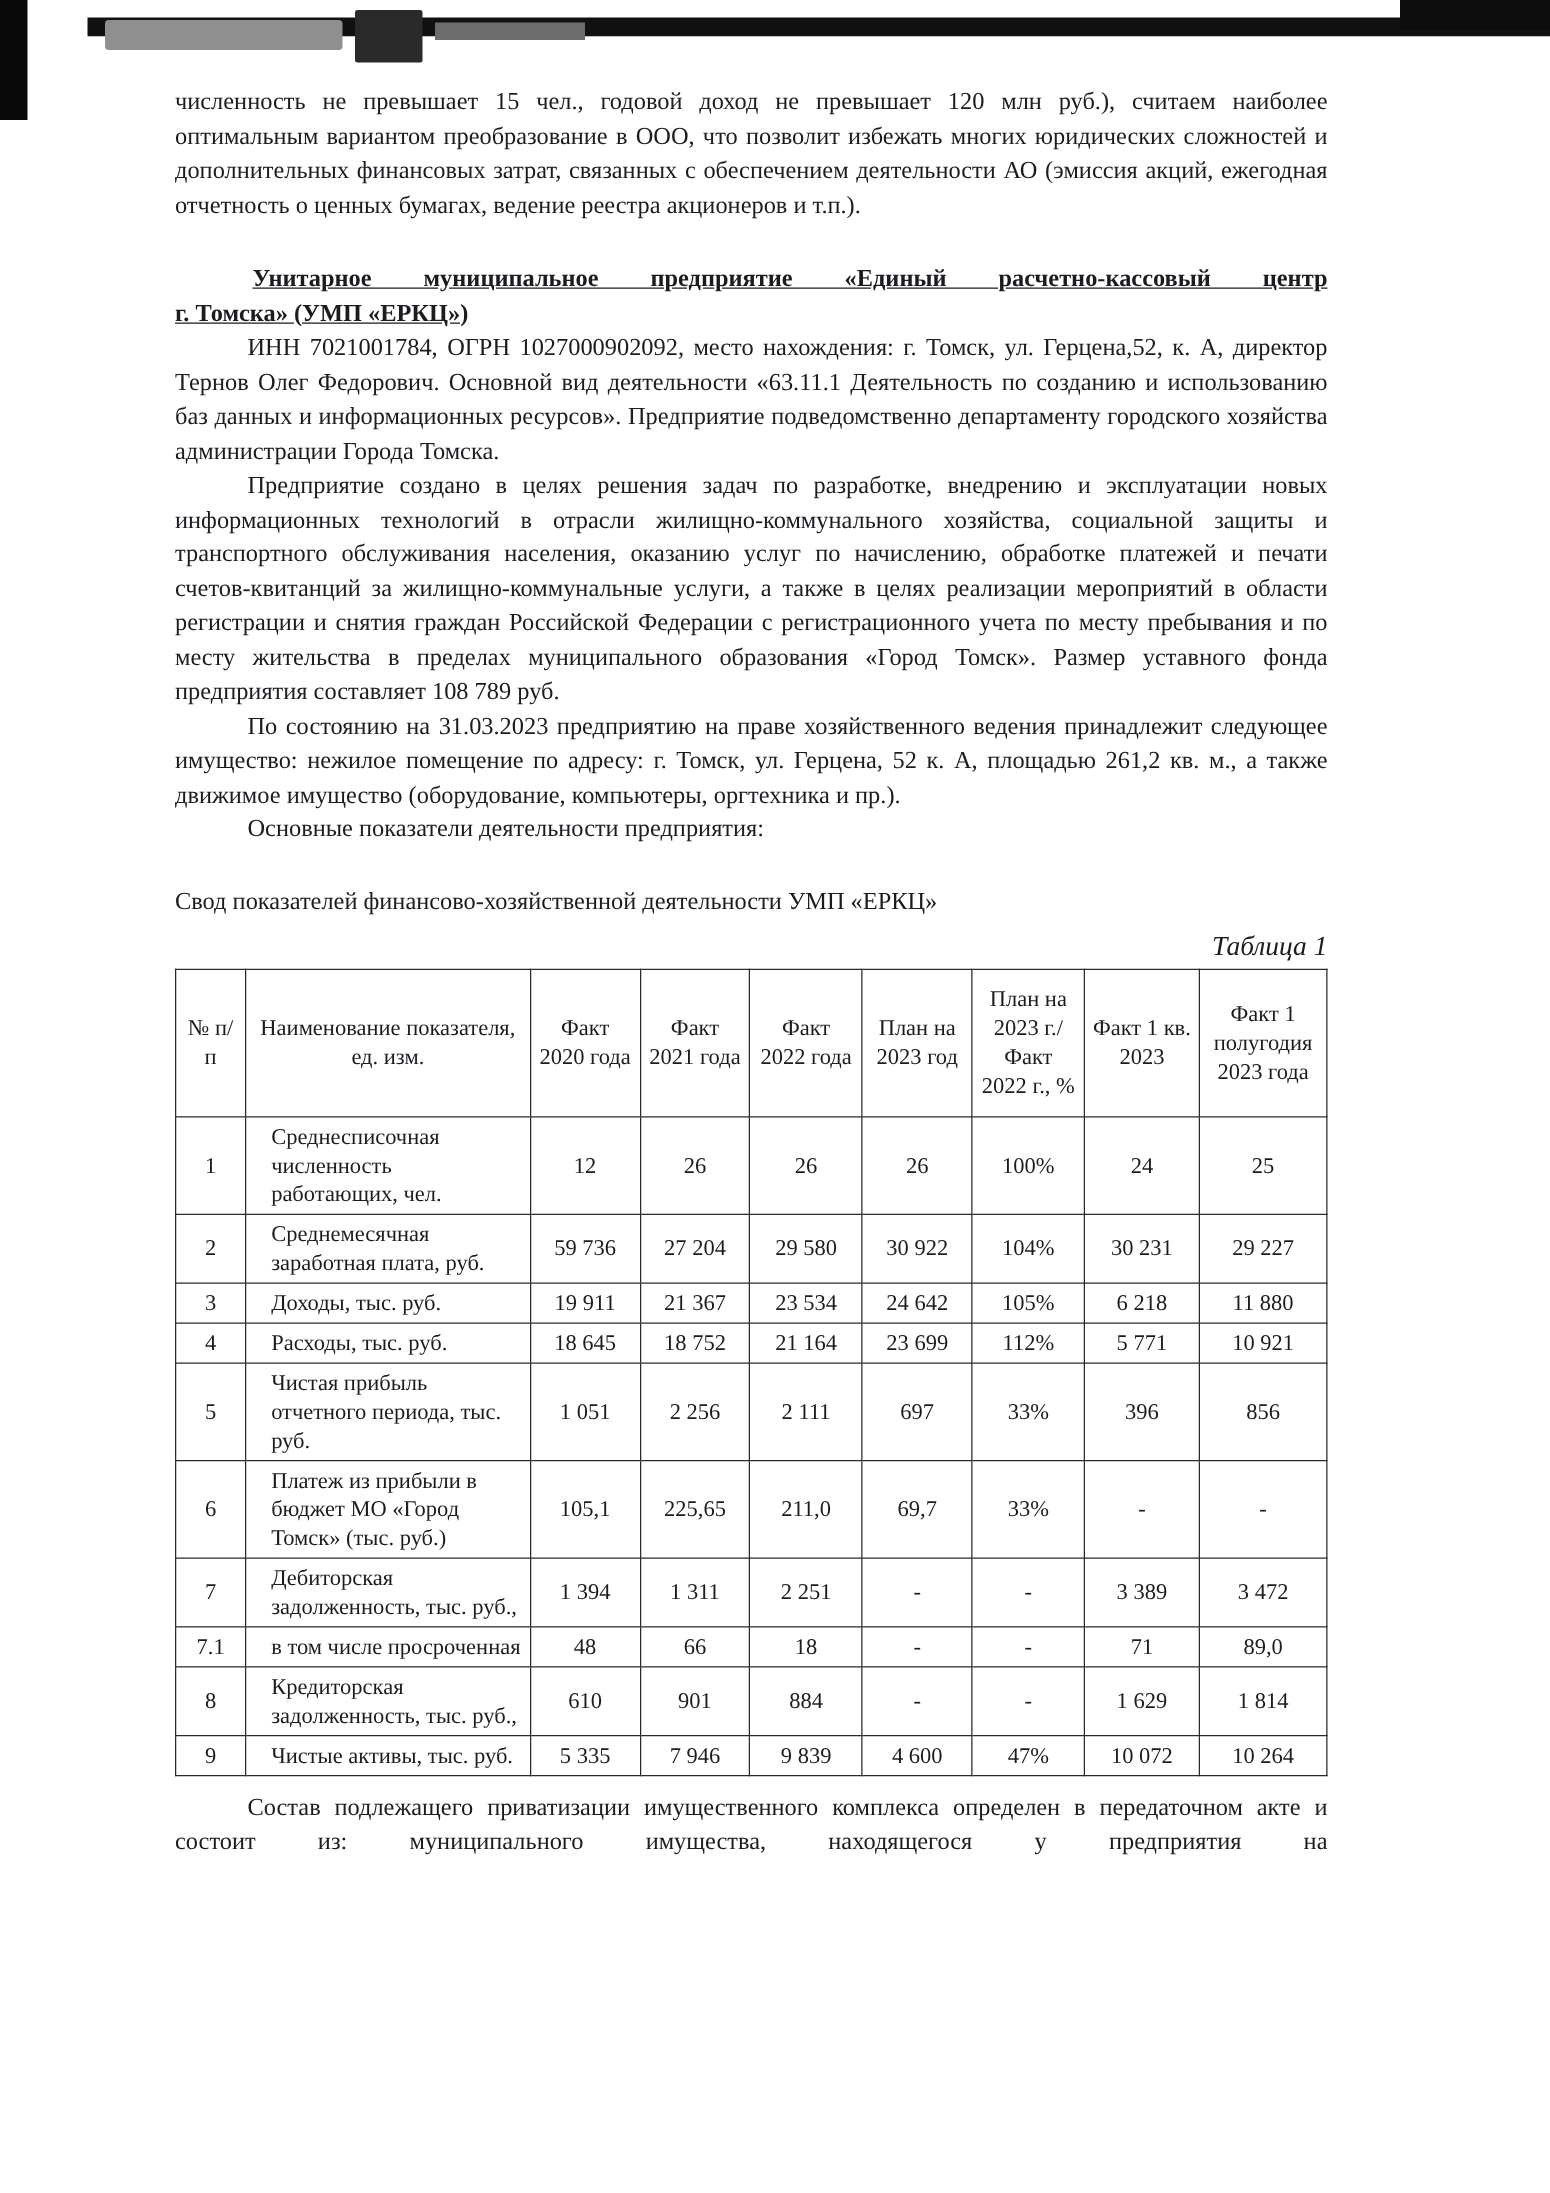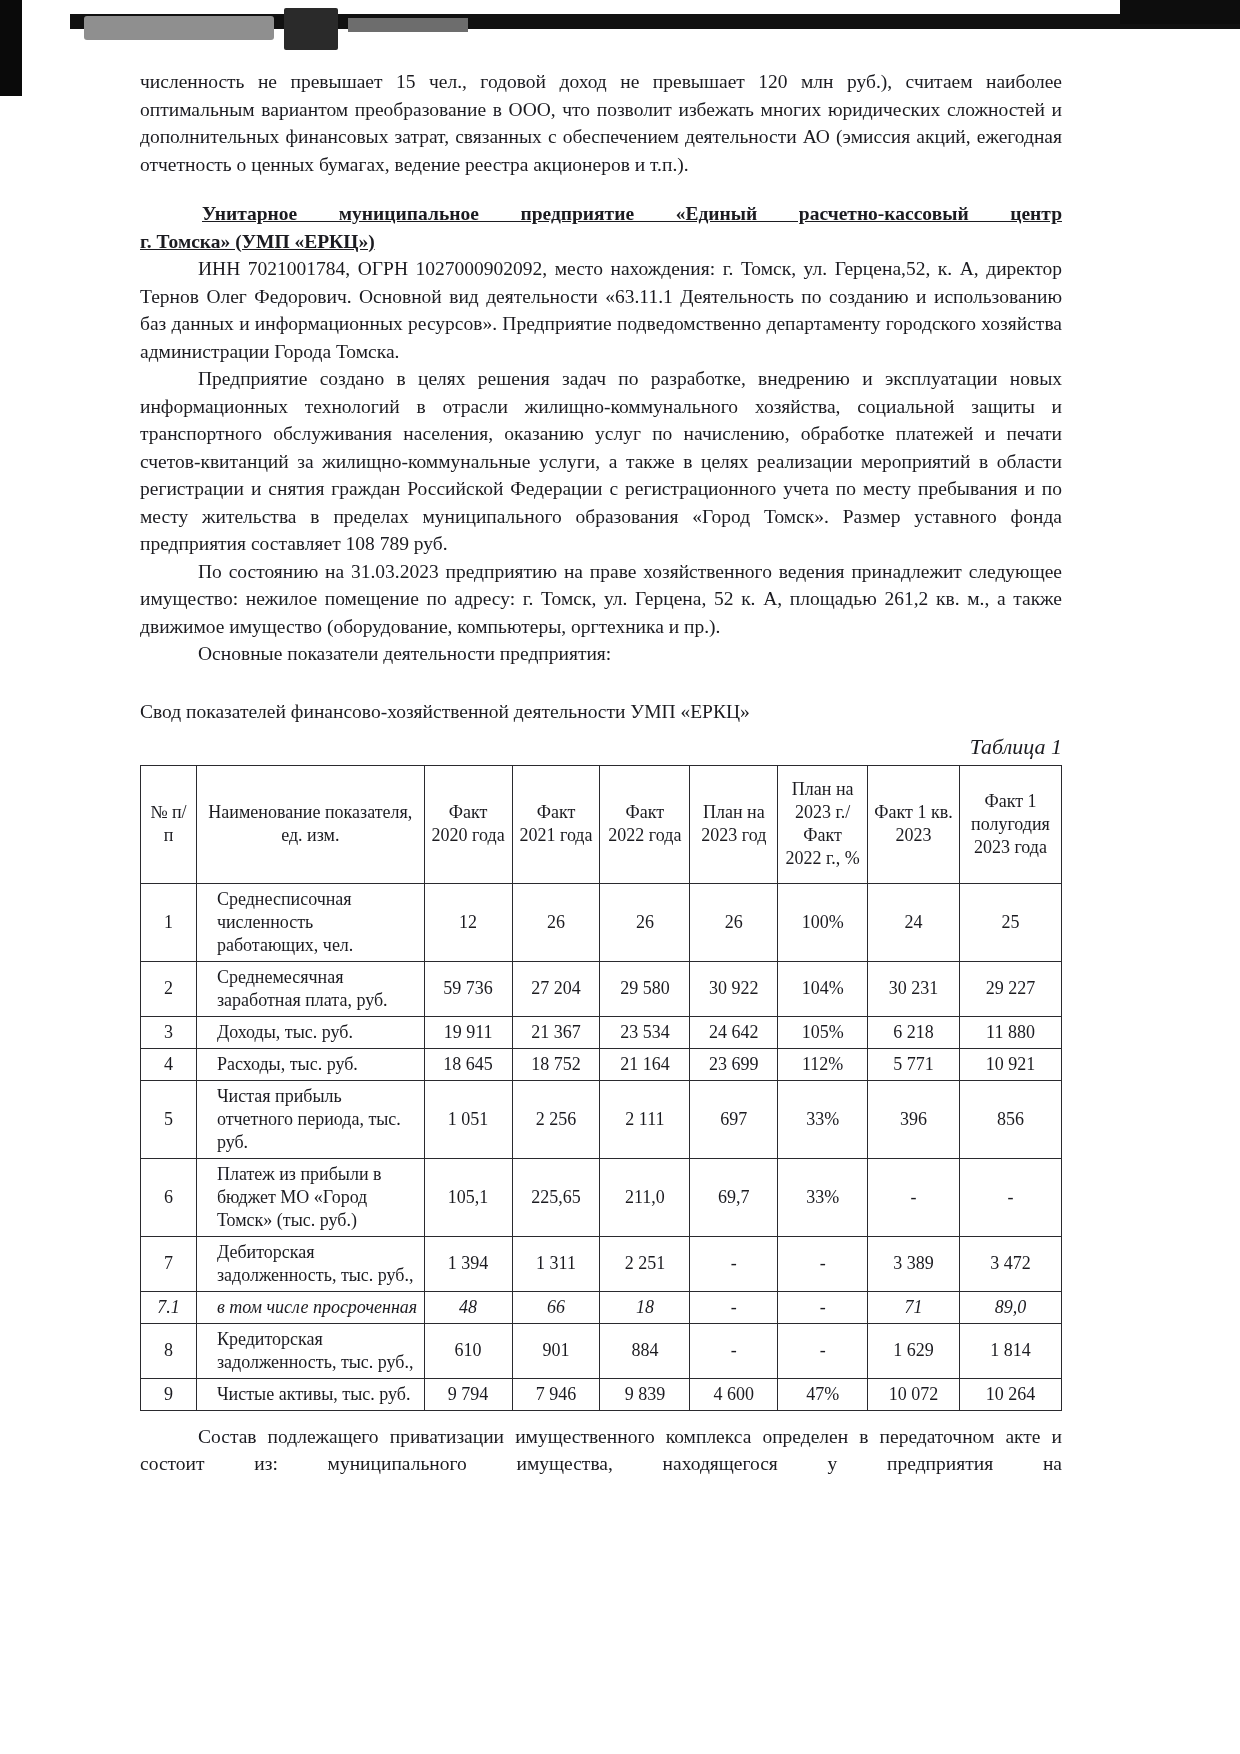--- a/index.html
+++ b/index.html
@@ -23,21 +23,21 @@
   p.body-par { text-align: justify; }
   p.indent { text-indent: 58px; }
   .heading-line {
     font-weight: bold;
     text-decoration: underline;
     text-align: justify;
   }
   .heading-line.first {
     text-indent: 62px;
     text-align-last: justify;
-    margin-top: 22px;
+    margin-top: 32px;
   }
   .table-caption {
     text-align: left;
     margin-top: 30px;
   }
   .table-note {
     text-align: right;
     font-style: italic;
     margin-top: 8px;
     font-size: 22px;
@@ -59,21 +59,21 @@
     text-align: center;
     height: 118px;
   }
   table.fin-table td { text-align: center; white-space: nowrap; }
   table.fin-table td.name-cell {
     text-align: left;
     white-space: normal;
     padding-left: 20px;
     padding-right: 6px;
   }
-  table.fin-table tr.row-italic td { font-style: italic; }
+  table.fin-table tr.row-italic td { }
   p.closing {
     margin-top: 12px;
     text-indent: 58px;
     text-align: justify;
     text-align-last: justify;
   }
 </style>
 </head>
 <body>
 
@@ -222,21 +222,21 @@
           <td>901</td>
           <td>884</td>
           <td>-</td>
           <td>-</td>
           <td>1 629</td>
           <td>1 814</td>
         </tr>
         <tr>
           <td>9</td>
           <td class="name-cell">Чистые активы, тыс. руб.</td>
-          <td>9 794</td>
+          <td>5 335</td>
           <td>7 946</td>
           <td>9 839</td>
           <td>4 600</td>
           <td>47%</td>
           <td>10 072</td>
           <td>10 264</td>
         </tr>
       </tbody>
   </table>
 

